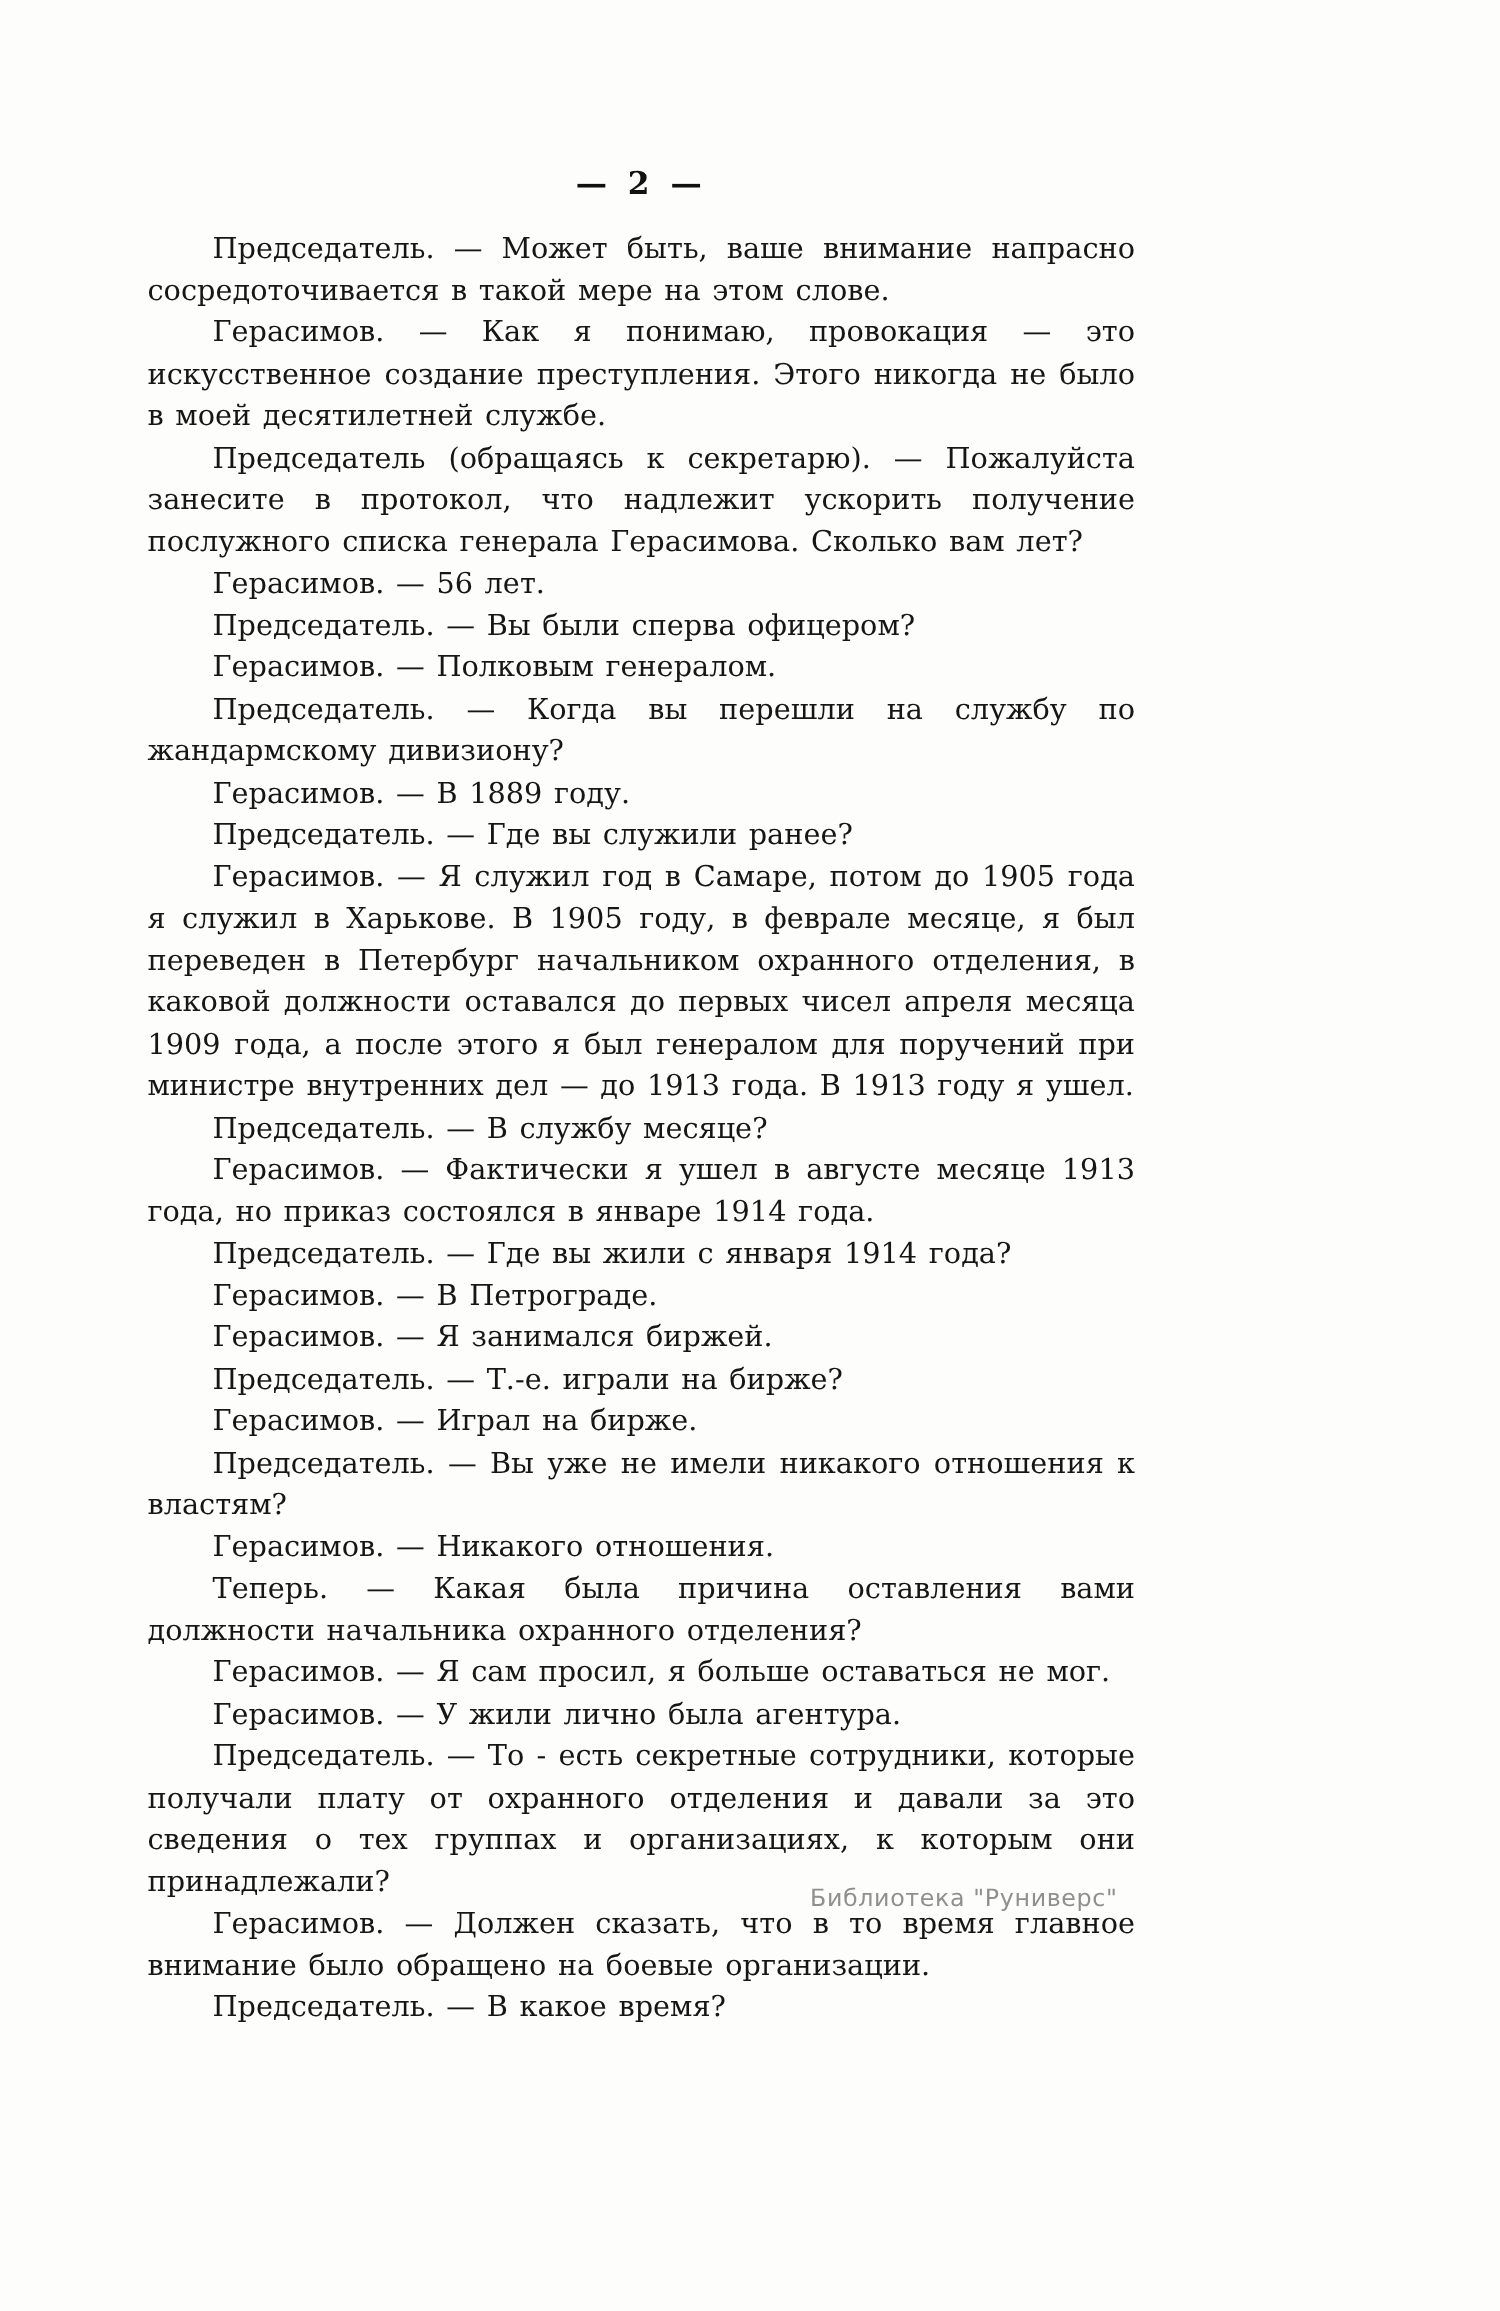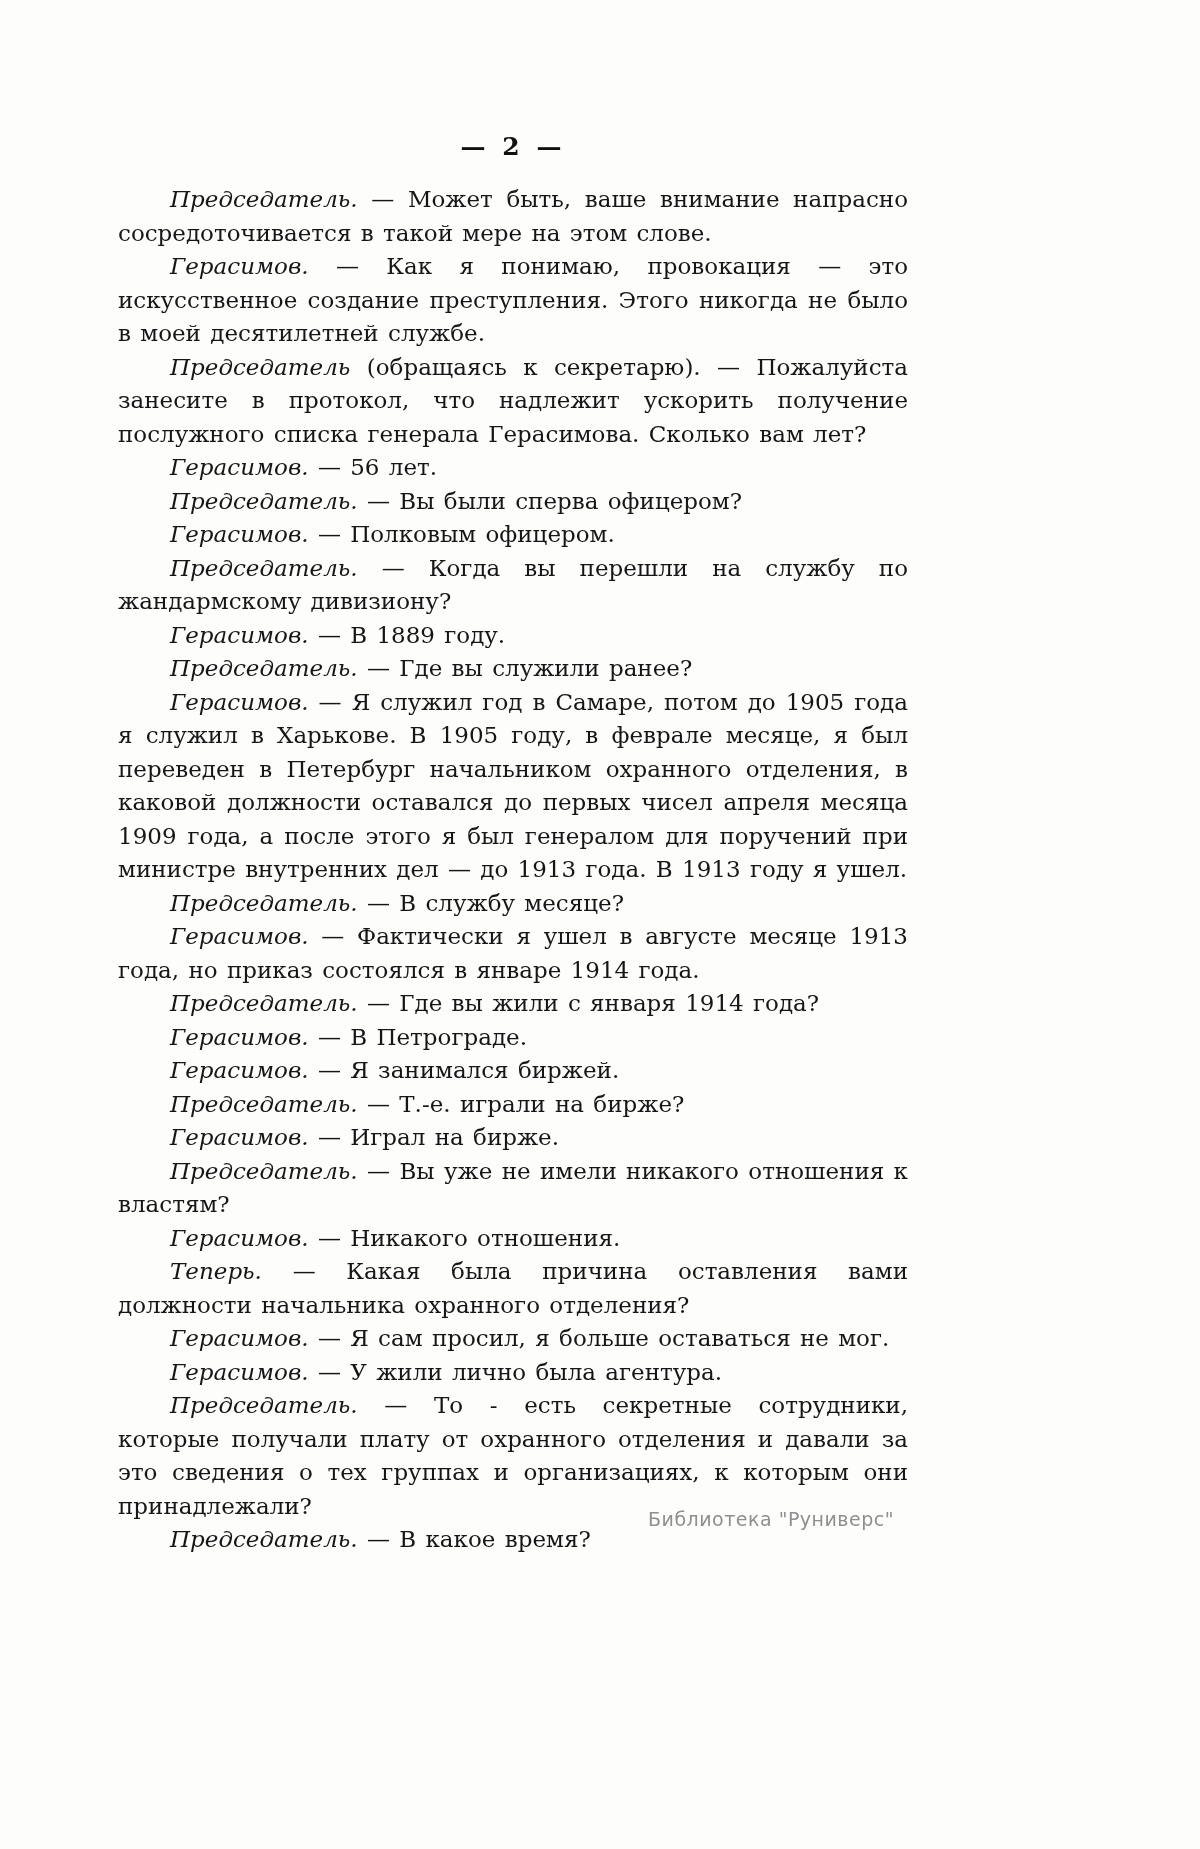--- a/index.html
+++ b/index.html
@@ -36,21 +36,20 @@
     font-size: 23px;
     line-height: 33.5px;
     text-align: justify;
   }
   .para {
     margin: 0;
     text-indent: 52px;
     word-spacing: 2px;
   }
   .speaker {
-    font-style: italic;
   }
   .footer {
     position: absolute;
     top: 1508px;
     right: 306px;
     font-family: "DejaVu Sans", "Liberation Sans", sans-serif;
     font-size: 19px;
     color: #8f8f8f;
     letter-spacing: 0.5px;
   }
@@ -66,21 +65,21 @@
   <p class="para"><span class="speaker">Председатель. </span><span>— Может быть, ваше внимание напрасно сосредоточивается в такой мере на этом слове.</span></p>
 
   <p class="para"><span class="speaker">Герасимов. </span><span>— Как я понимаю, провокация — это искусственное создание преступления. Этого никогда не было в моей десятилетней службе.</span></p>
 
   <p class="para"><span class="speaker">Председатель </span><span>(обращаясь к секретарю). — Пожалуйста занесите в протокол, что надлежит ускорить получение послужного списка генерала Герасимова. Сколько вам лет?</span></p>
 
   <p class="para"><span class="speaker">Герасимов. </span><span>— 56 лет.</span></p>
 
   <p class="para"><span class="speaker">Председатель. </span><span>— Вы были сперва офицером?</span></p>
 
-  <p class="para"><span class="speaker">Герасимов. </span><span>— Полковым офицером.</span></p>
+  <p class="para"><span class="speaker">Герасимов. </span><span>— Полковым генералом.</span></p>
 
   <p class="para"><span class="speaker">Председатель. </span><span>— Когда вы перешли на службу по жандармскому дивизиону?</span></p>
 
   <p class="para"><span class="speaker">Герасимов. </span><span>— В 1889 году.</span></p>
 
   <p class="para"><span class="speaker">Председатель. </span><span>— Где вы служили ранее?</span></p>
 
   <p class="para"><span class="speaker">Герасимов. </span><span>— Я служил год в Самаре, потом до 1905 года я служил в Харькове. В 1905 году, в феврале месяце, я был переведен в Петербург начальником охранного отделения, в каковой должности оставался до первых чисел апреля месяца 1909 года, а после этого я был генералом для поручений при министре внутренних дел — до 1913 года. В 1913 году я ушел.</span></p>
 
   <p class="para"><span class="speaker">Председатель. </span><span>— В службу месяце?</span></p>
@@ -104,18 +103,19 @@
 
   <p class="para"><span class="speaker">Теперь. </span><span>— Какая была причина оставления вами должности начальника охранного отделения?</span></p>
 
   <p class="para"><span class="speaker">Герасимов. </span><span>— Я сам просил, я больше оставаться не мог.</span></p>
 
 
   <p class="para"><span class="speaker">Герасимов. </span><span>— У жили лично была агентура.</span></p>
 
   <p class="para"><span class="speaker">Председатель. </span><span>— То - есть секретные сотрудники, которые получали плату от охранного отделения и давали за это сведения о тех группах и организациях, к которым они принадлежали?</span></p>
 
+  <p class="para"><span class="speaker">Герасимов. </span><span>— Должен сказать, что в то время главное внимание было обращено на боевые организации.</span></p>
 
   <p class="para"><span class="speaker">Председатель. </span><span>— В какое время?</span></p>
 </div>
 
   <div class="footer">Библиотека "Руниверс"</div>
 </div>
 
 </body></html>

